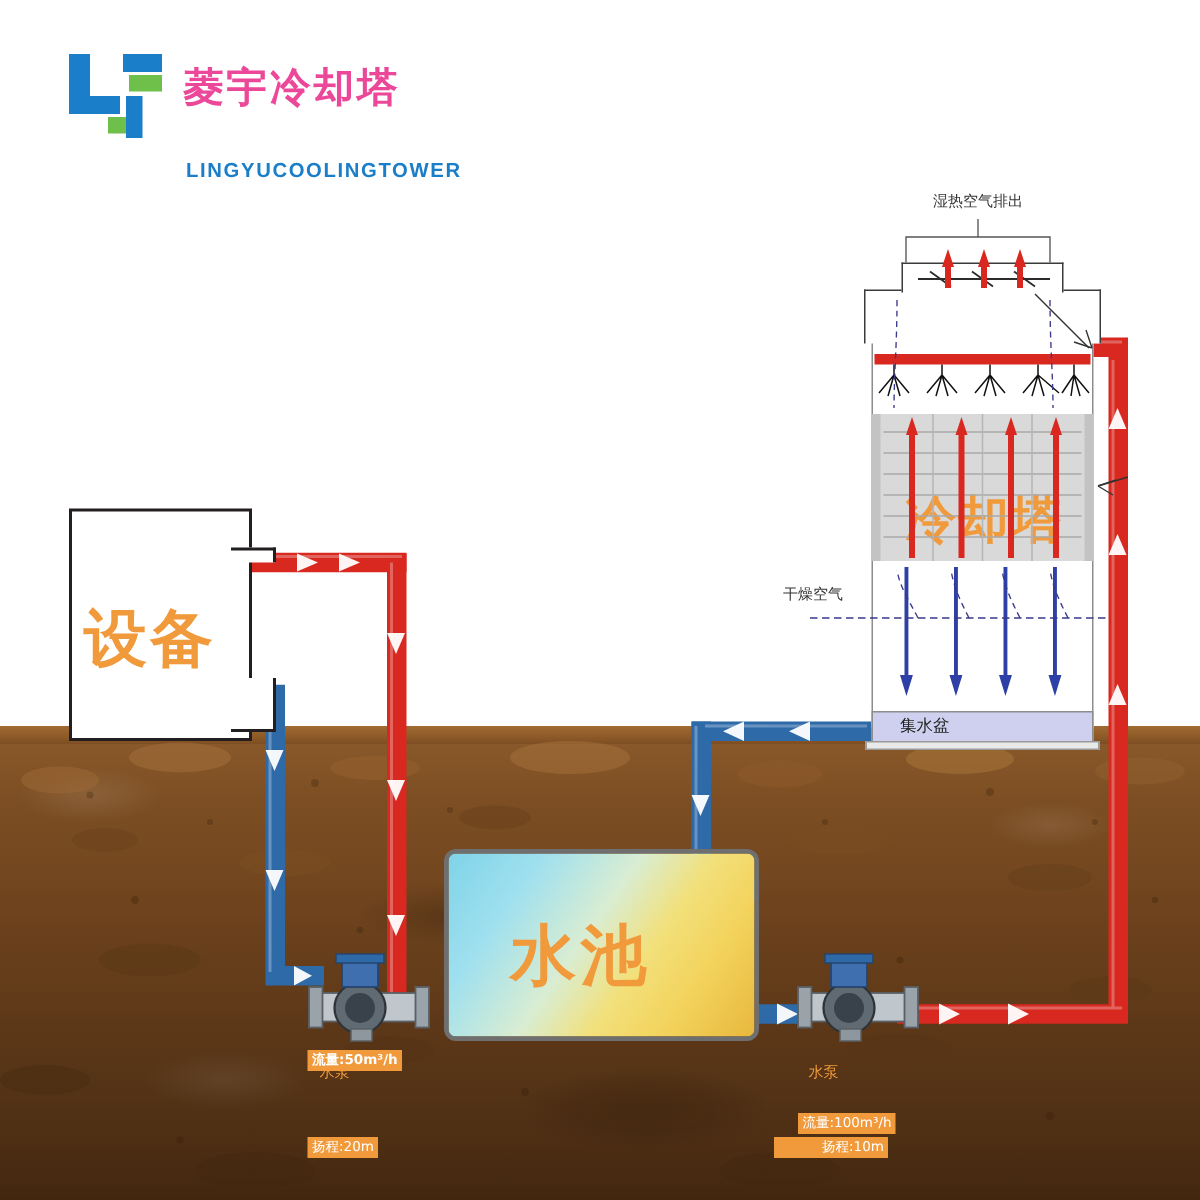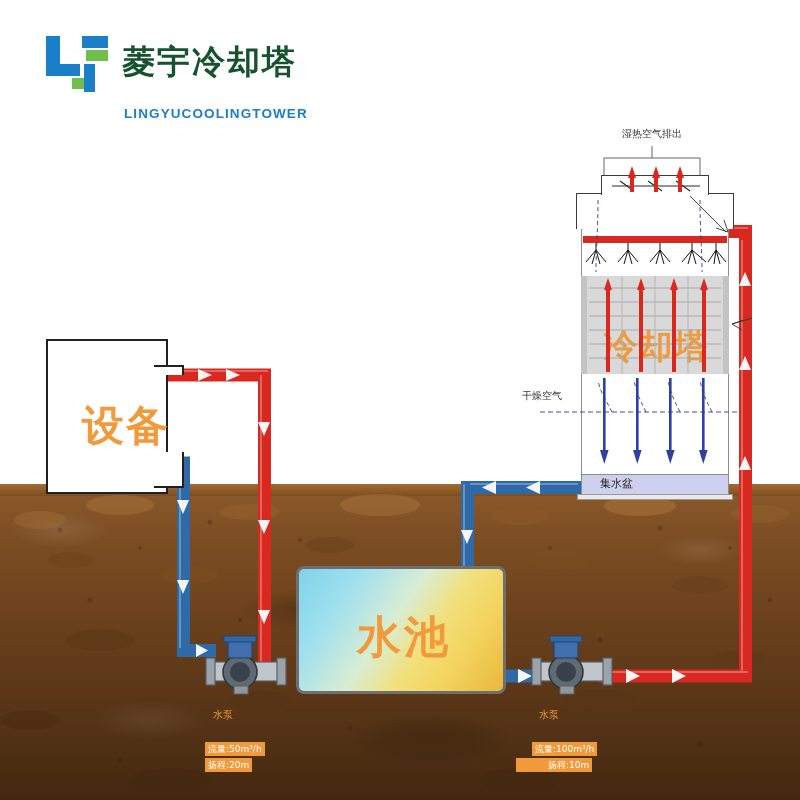--- a/index.html
+++ b/index.html
@@ -26,21 +26,21 @@
     position:absolute;left:0;top:484px;width:800px;height:12px;
     background:linear-gradient(180deg,#a06a32 0%,#8d5a28 60%,#7d4e23 100%);
   }
 
   
   .logo-wrap{position:absolute;left:44px;top:34px;width:270px;height:66px;}
   .logo-mark{position:absolute;left:0;top:0;width:66px;height:62px;}
   .logo-cn{
     position:absolute;left:78px;top:36px;
     font-family:"DejaVu Sans",sans-serif;
-    font-size:33px;font-weight:bold;color:#14532d;letter-spacing:2px;
+    font-size:27px;font-weight:bold;color:#ec4899;letter-spacing:2px;
     transform:translateY(-30px);
   }
   .logo-en{
     position:absolute;left:80px;top:72px;
     font-family:"Liberation Sans",sans-serif;
     font-size:13.5px;font-weight:bold;color:#1a7ec9;letter-spacing:1.1px;
   }
 
   
   .lbl{position:absolute;white-space:nowrap;}
@@ -260,24 +260,24 @@
 
       <polygon points="461,530 473,530 467,544"></polygon>
 
       <polygon points="518,669 532,676 518,683"></polygon>
     </g>
   </svg>
 
   <div class="equip"></div>
   <div class="equip-notch"></div>
   <div class="equip-notch2"></div>
-  <div class="lbl cn-big" style="left:56px;top:398px;font-size:42px;letter-spacing:2px;margin-left:26px;">设备</div>
+  <div class="lbl cn-big" style="left:56px;top:398px;font-size:42px;letter-spacing:2px;">设备</div>
 
   <div class="pool"></div>
-  <div class="lbl cn-big" style="left:340px;top:608px;font-size:44px;letter-spacing:3px;margin-left:17px;">水池</div>
+  <div class="lbl cn-big" style="left:340px;top:608px;font-size:44px;letter-spacing:3px;">水池</div>
 
   <div class="ct-body"></div>
   <div class="ct-fill"></div>
   <div class="ct-sidebar-l"></div>
   <div class="ct-sidebar-r"></div>
   <div class="ct-top-shell"></div>
   <div class="ct-fan-deck"></div>
   <div class="ct-basin"></div>
   <div class="ct-base"></div>
   <div class="ct-name">冷却塔</div>
@@ -411,20 +411,20 @@
       <rect x="603" y="658" width="9" height="27" fill="#9aa3aa" stroke="#5a6066" stroke-width="1.2"></rect>
       <circle cx="566" cy="672" r="17" fill="#5f6a72" stroke="#2e3438" stroke-width="1.5"></circle>
       <circle cx="566" cy="672" r="10" fill="#39424a"></circle>
       <rect x="554" y="640" width="24" height="18" fill="#3f6fae" stroke="#26456e" stroke-width="1.2"></rect>
       <rect x="550" y="636" width="32" height="6" fill="#2f6aa8" stroke="#26456e" stroke-width="1"></rect>
       <rect x="560" y="686" width="14" height="8" fill="#8f979e" stroke="#5a6066" stroke-width="1"></rect>
     </g>
   </svg>
 
   <div class="pump-label" style="left:213px;top:708px;">水泵</div>
-  <div class="pump-tag" style="left:205px;top:742px;">流量:50m³/h</div>
+  <div class="pump-tag" style="left:205px;top:700px;font-weight:bold;">流量:50m³/h</div>
   <div class="pump-tag" style="left:205px;top:758px;">扬程:20m</div>
 
   <div class="pump-label" style="left:539px;top:708px;">水泵</div>
   <div class="pump-tag" style="left:532px;top:742px;">流量:100m³/h</div>
   <div class="pump-tag" style="left:516px;top:758px;padding-left:32px;">扬程:10m</div>
 
 </div>
 
 </body></html>

